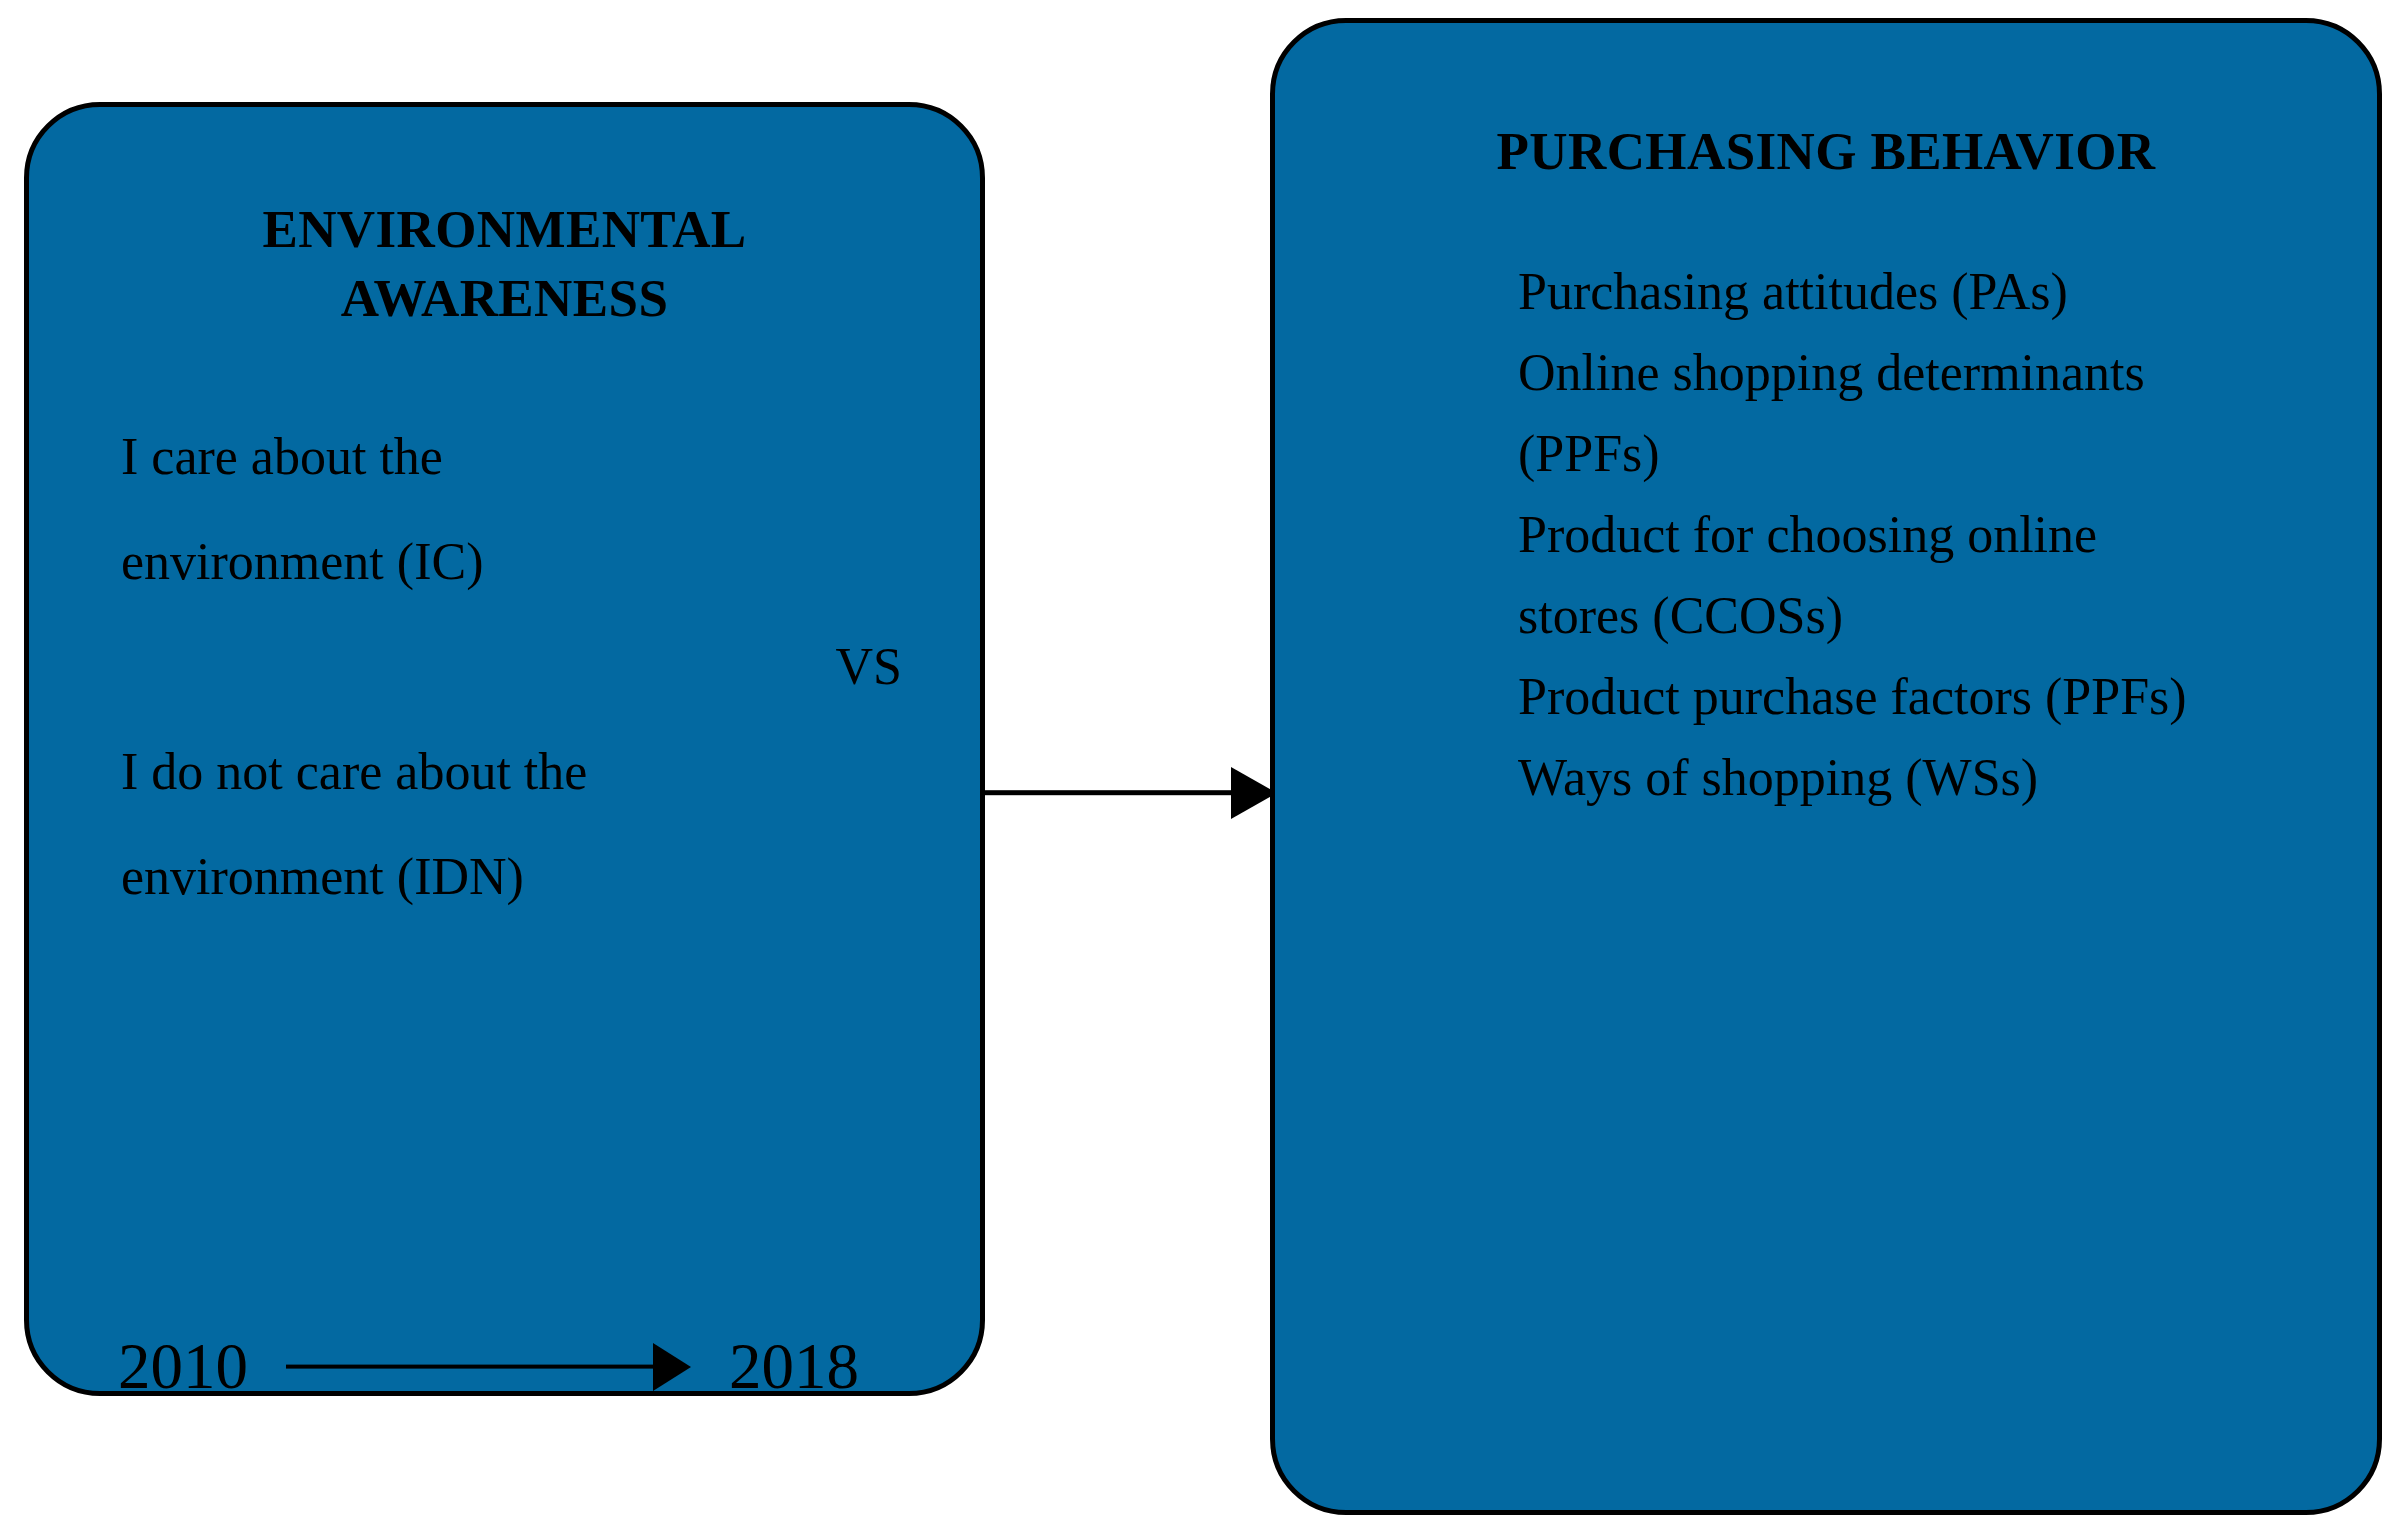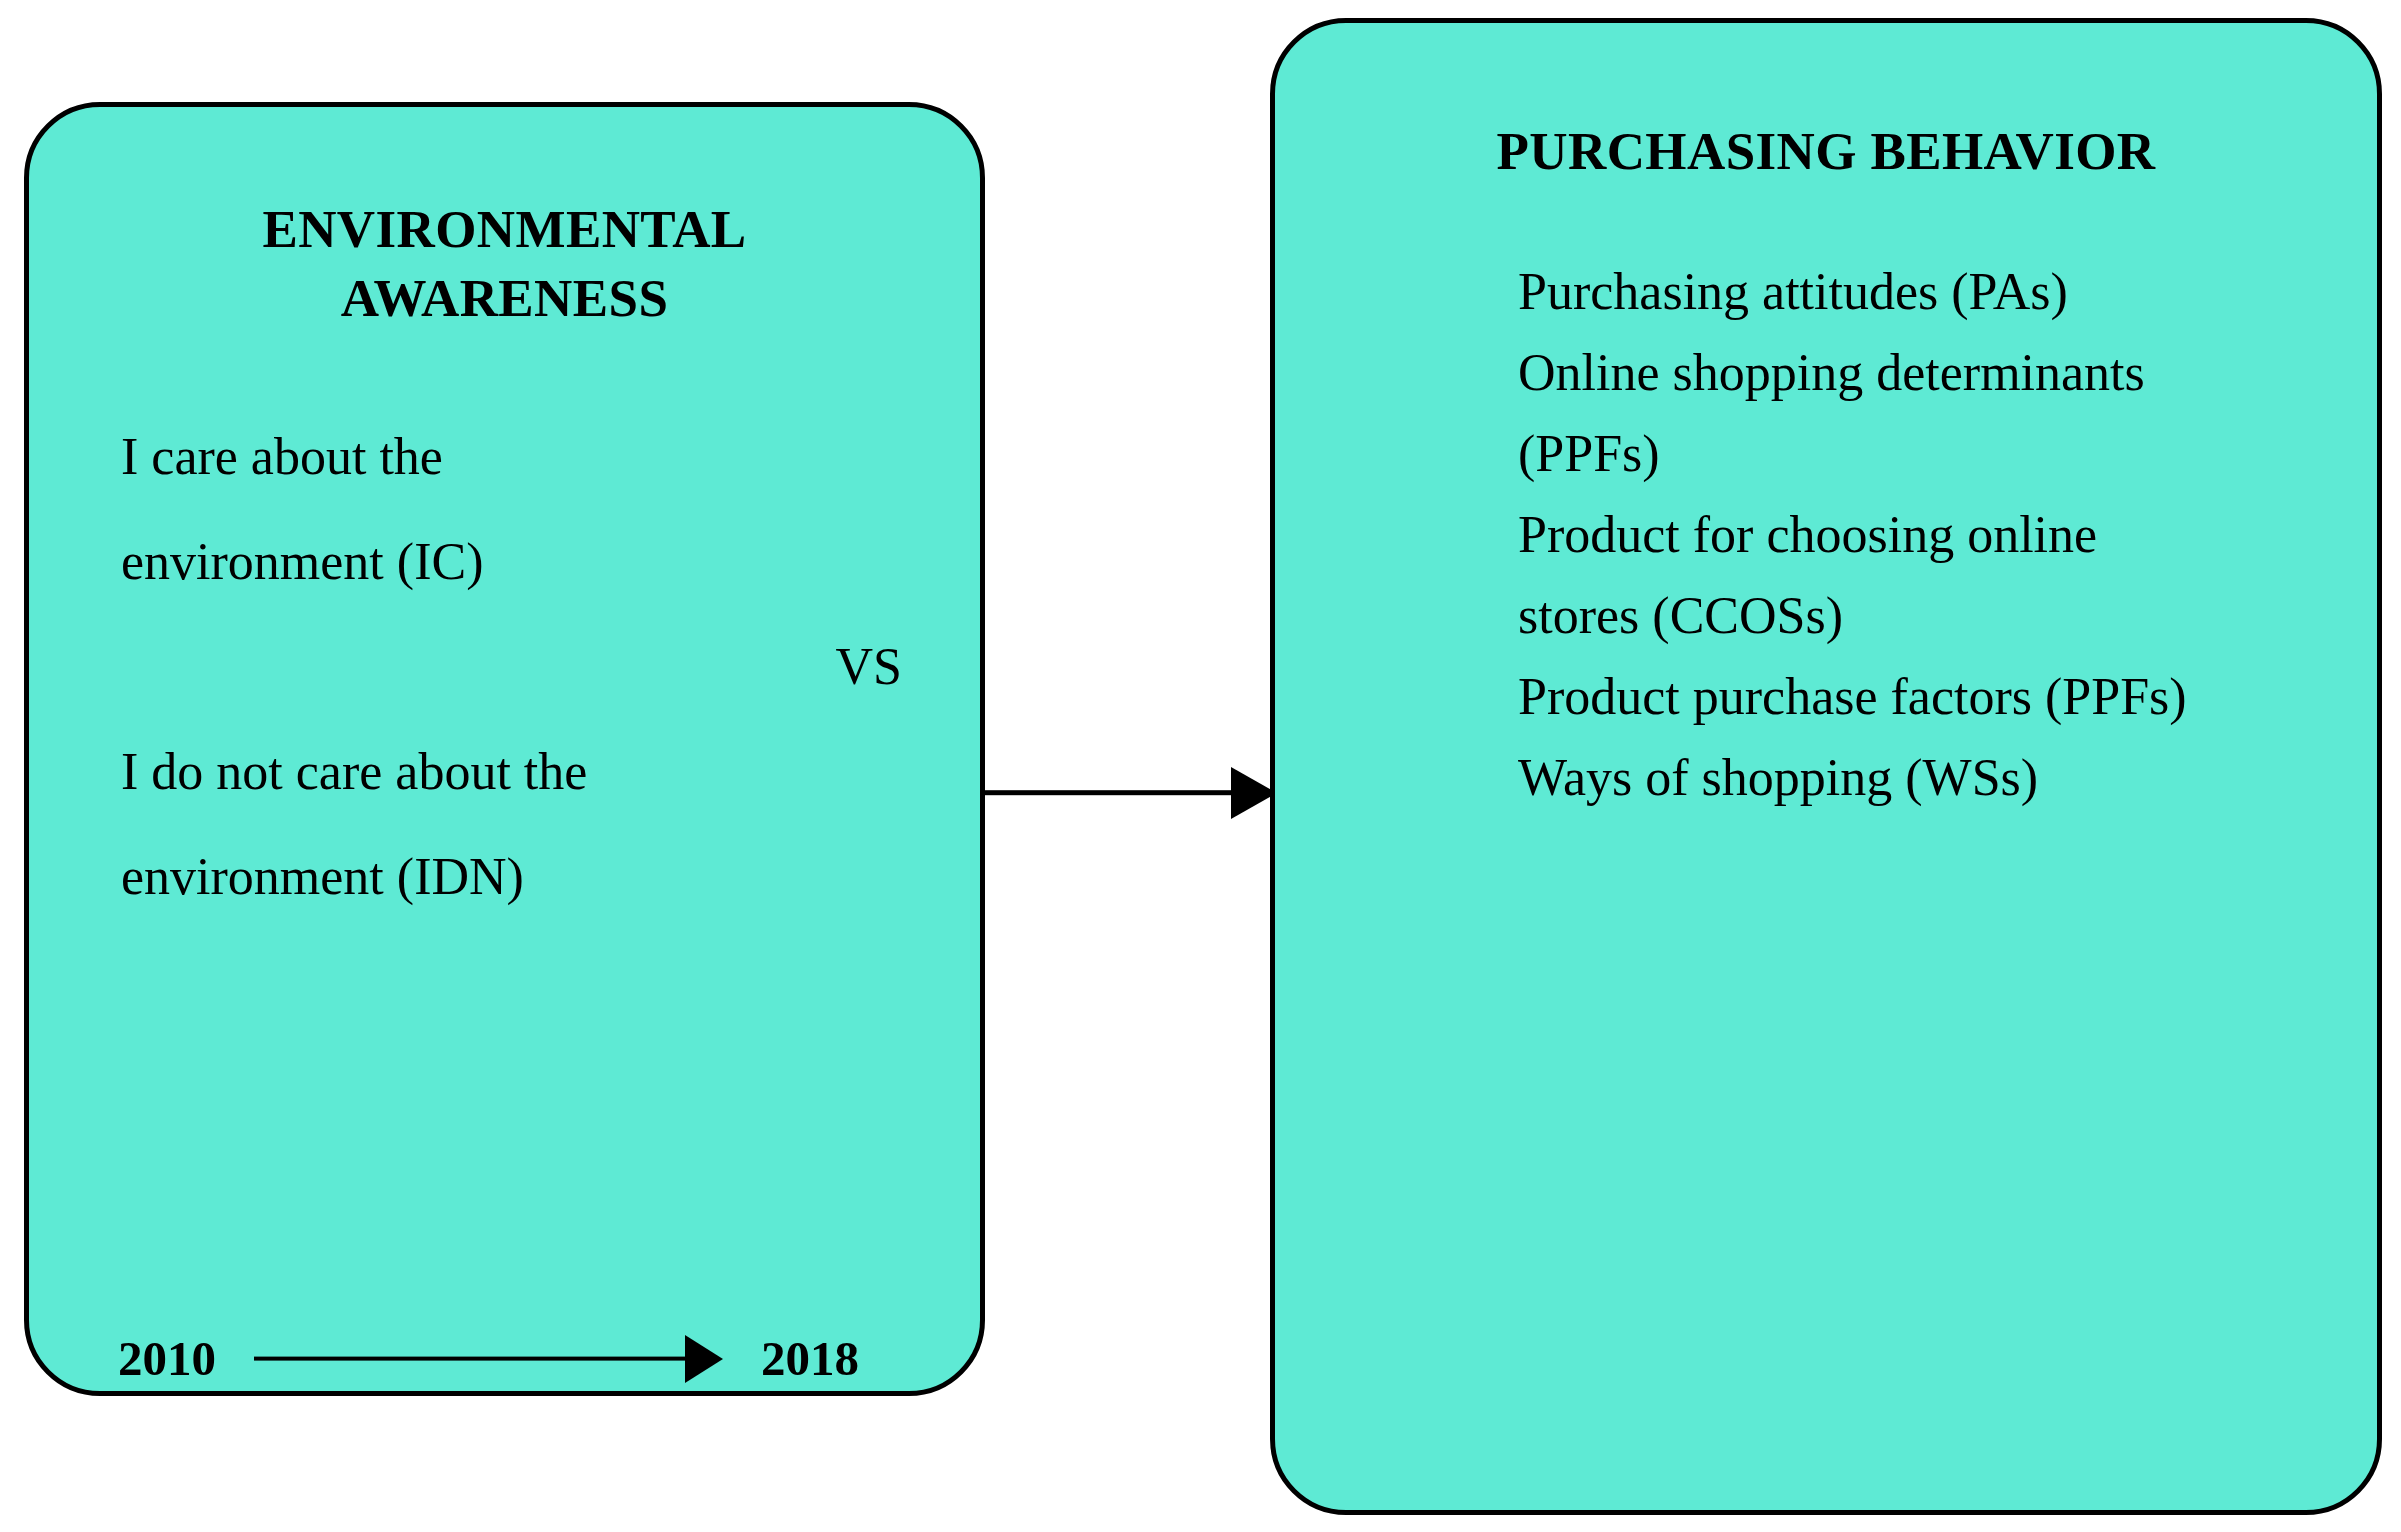--- a/index.html
+++ b/index.html
@@ -22,21 +22,21 @@
     width: 2401px;
     height: 1532px;
   }
 
   
   .box {
     position: absolute;
     box-sizing: border-box;
     border: 5.6px solid #000000;
     border-radius: 76px;
-    background: #5eead4;
+    background: #0369a1;
   }
 
   #box-left {
     left: 24px;
     top: 102px;
     width: 961px;
     height: 1294px;
   }
 
   #box-right {
@@ -115,22 +115,22 @@
     justify-content: space-between;
   }
 
   #years-left {
     left: 89px;
     top: 1227px;
     width: 741px;
   }
 
   .year-label {
-    font-size: 49px;
-    font-weight: bold;
+    font-size: 65px;
+    font-weight: normal;
     line-height: 1;
     flex: 0 0 auto;
   }
 
   .year-arrow {
     flex: 1 1 auto;
     height: 45px;
     margin: 0 38px;
     position: relative;
   }

